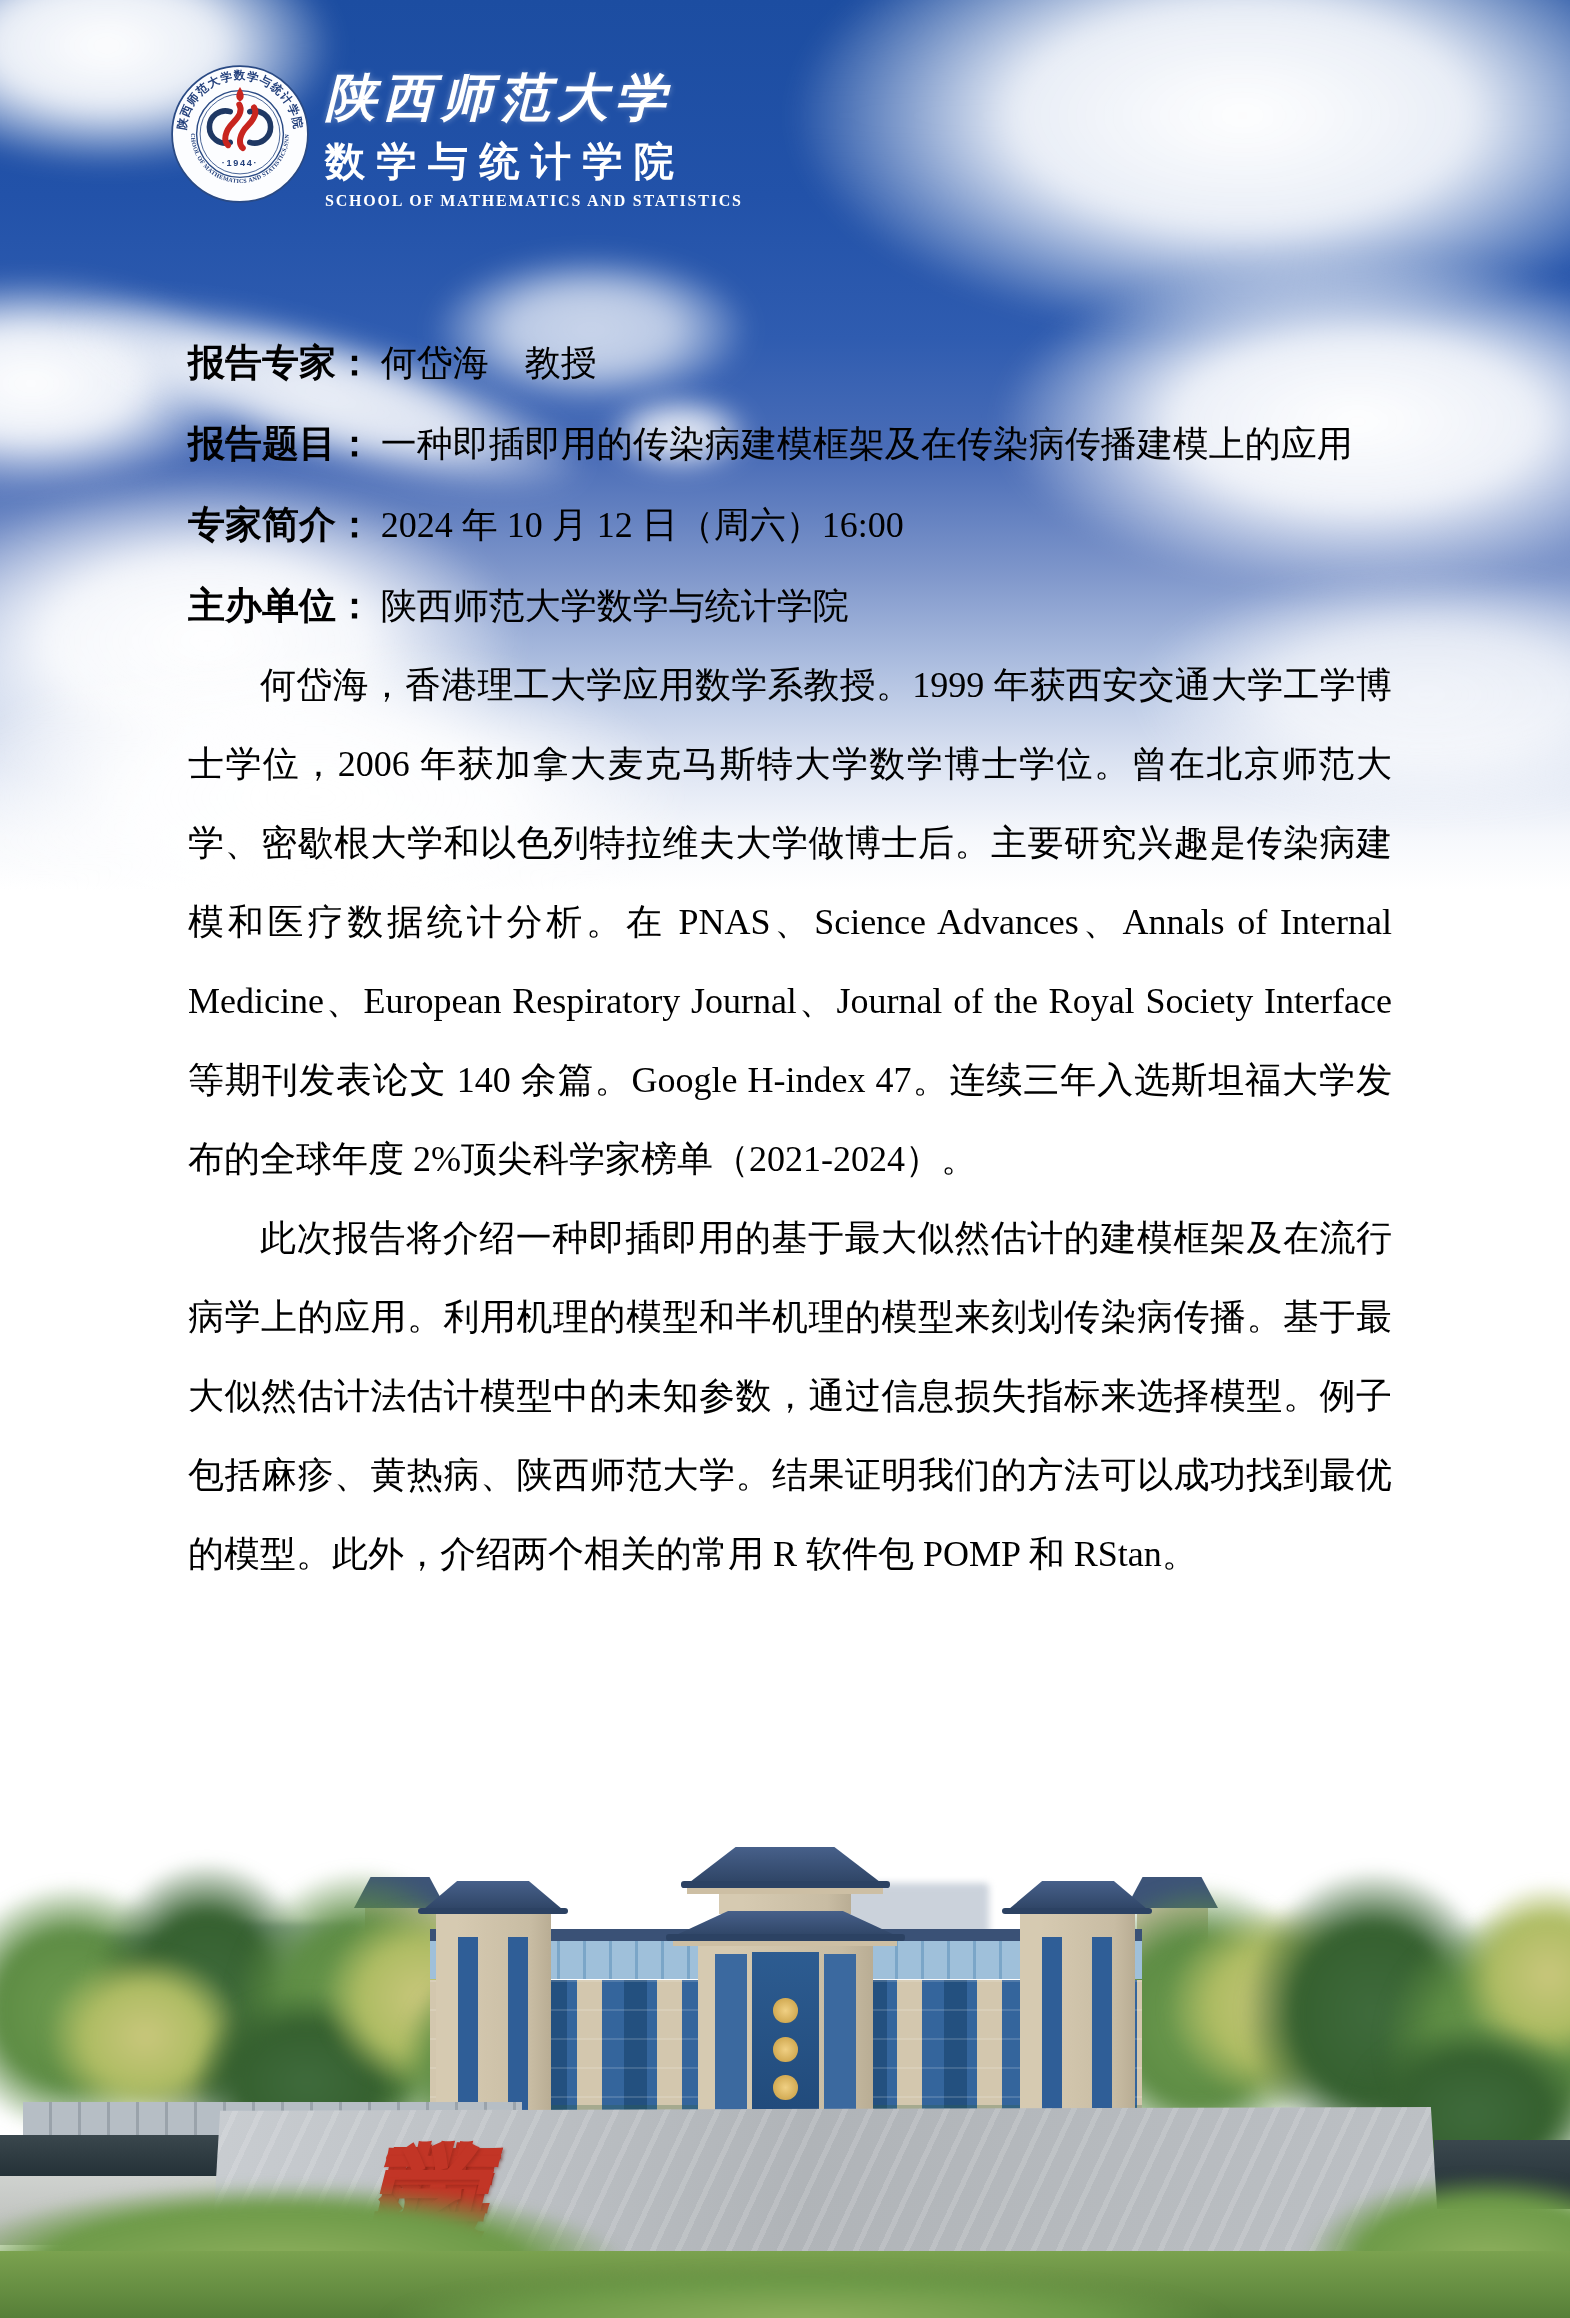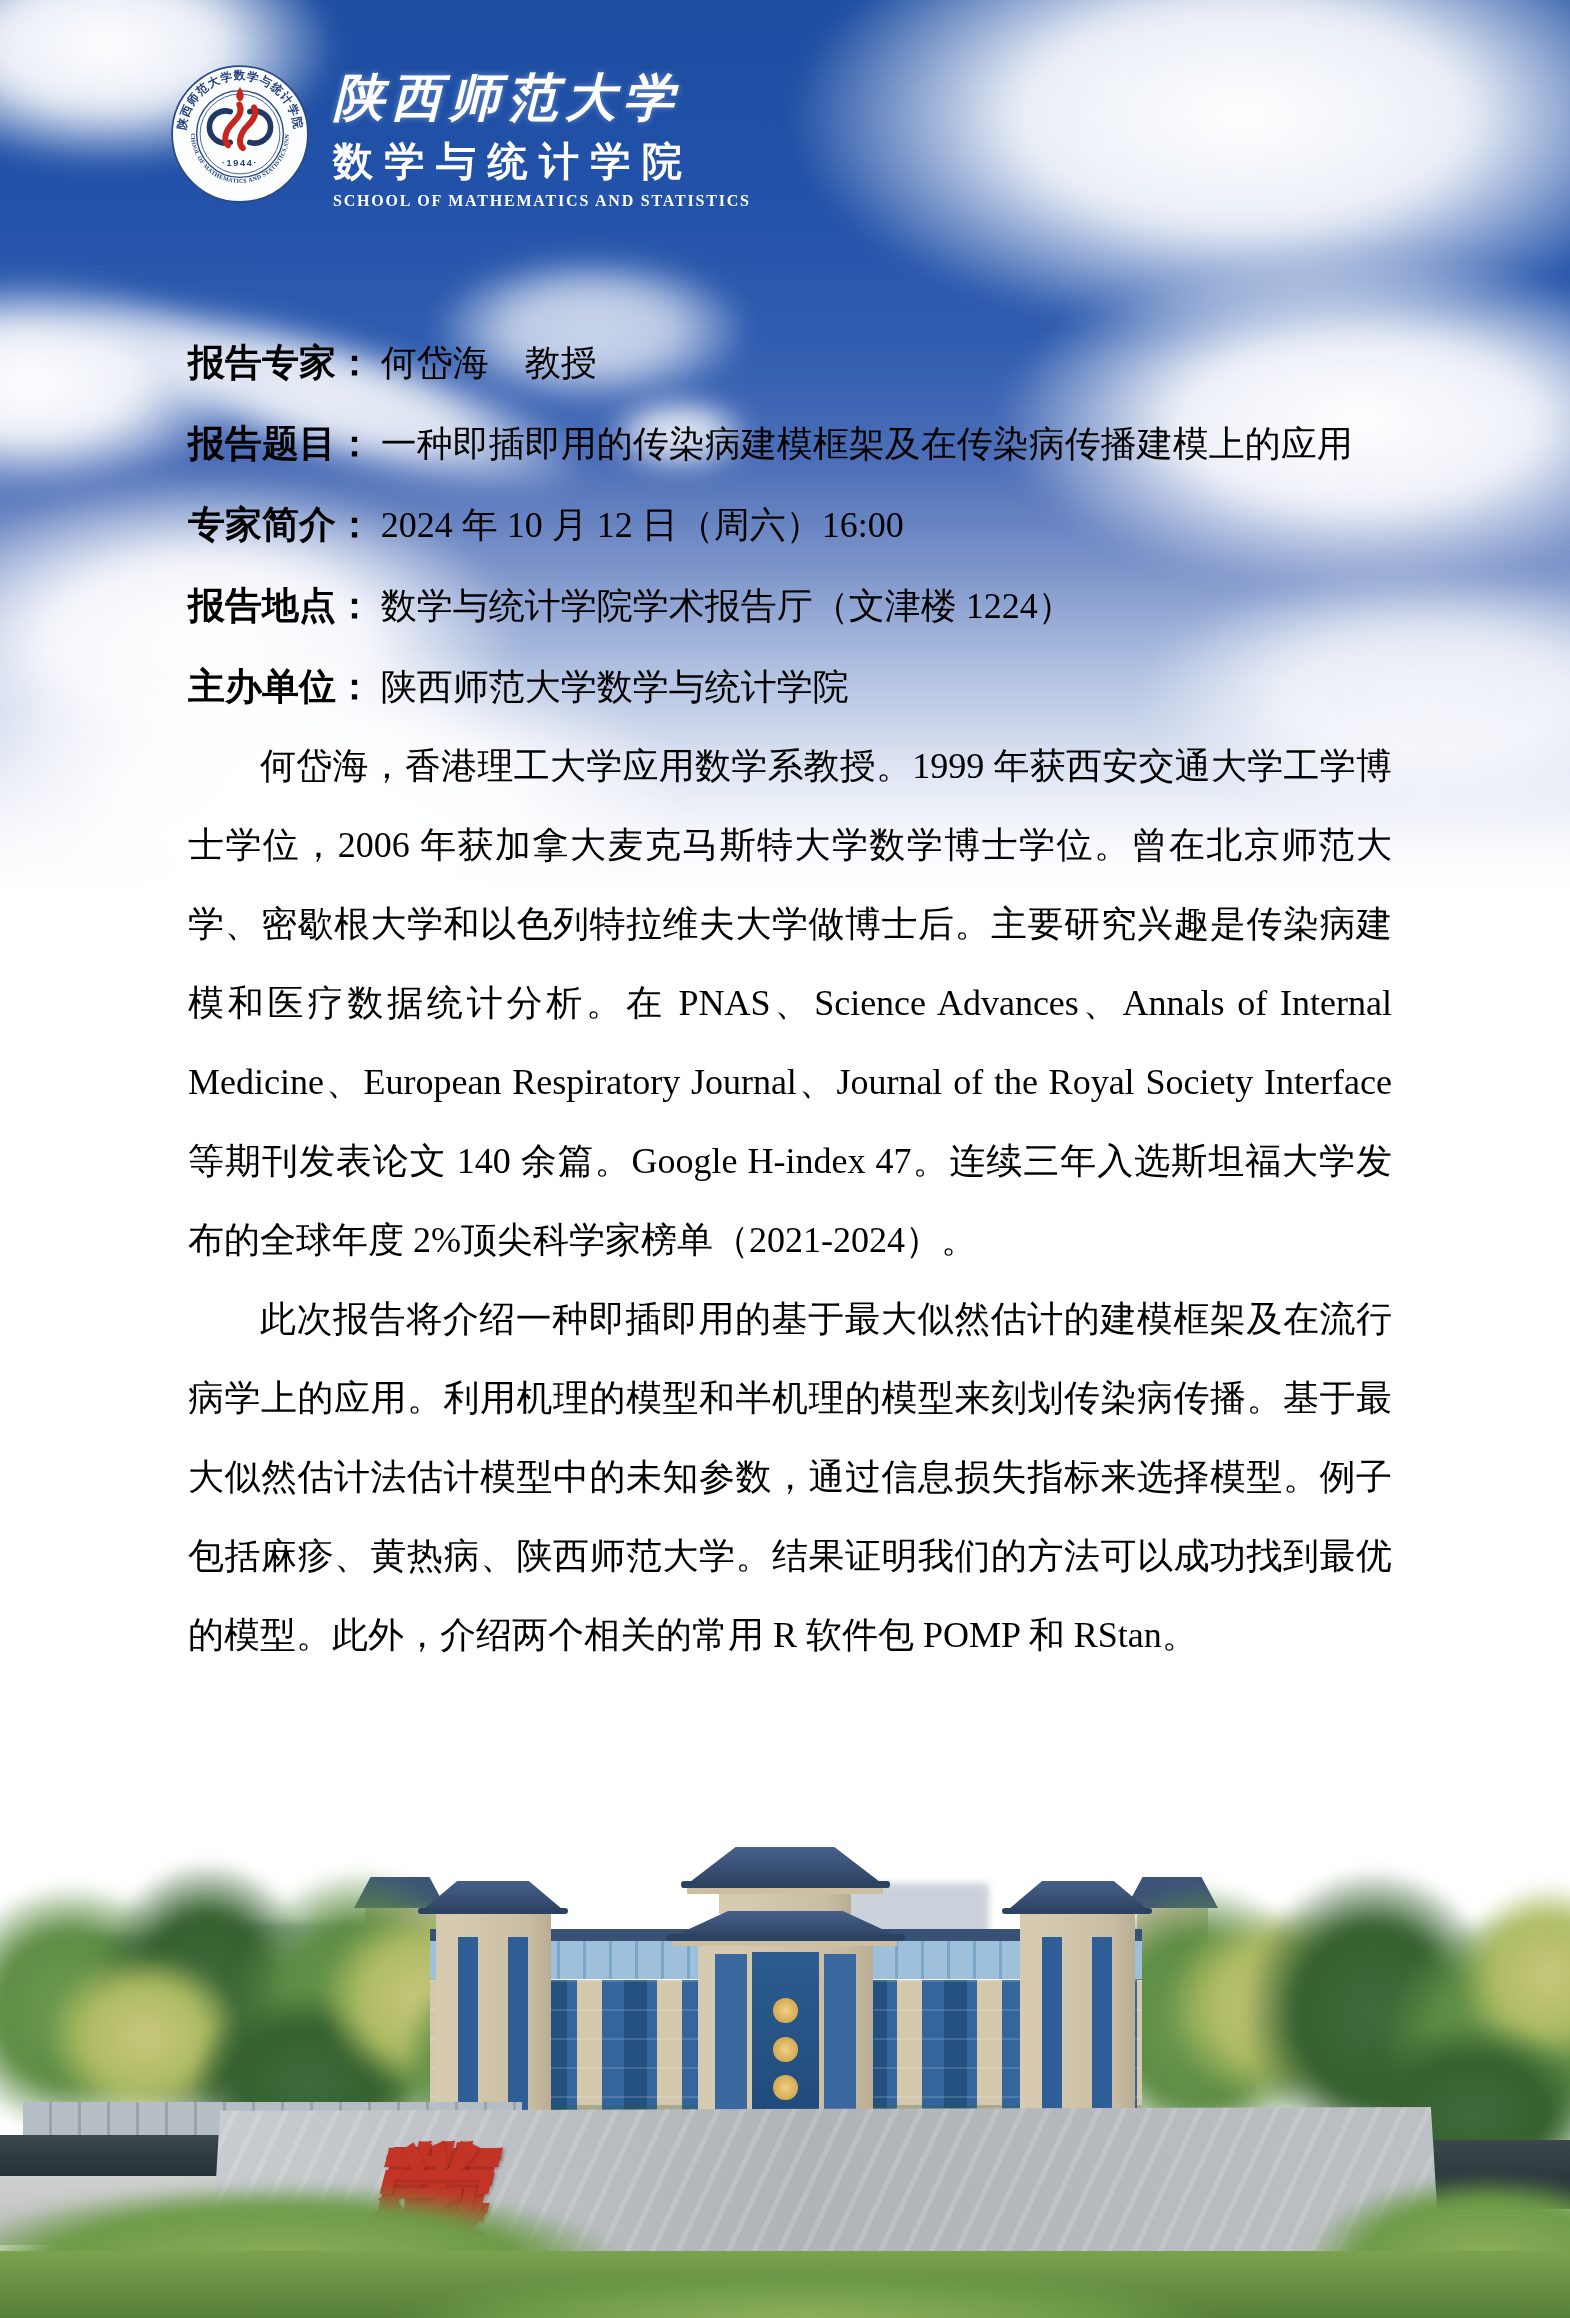--- a/index.html
+++ b/index.html
@@ -10,21 +10,21 @@
   .sky{position:absolute;left:0;top:0;width:1571px;height:890px;overflow:hidden;
        background:linear-gradient(180deg,#1c4da1 0%,#2252a9 22%,#2f5cb0 38%,#4d6fb8 52%,
                   #7d95ca 64%,#aebfe0 75%,#d9e1f1 85%,#f6f8fc 94%,#ffffff 100%);}
   .cloud{position:absolute;border-radius:50%;
          background:radial-gradient(closest-side,rgba(255,255,255,1) 0%,rgba(255,255,255,.9) 50%,rgba(255,255,255,0) 100%);
          filter:blur(12.3px);}
 
   
   .brand{position:absolute;left:170px;top:64px;display:flex;align-items:flex-start;}
   .seal{width:140px;height:140px;}
-  .brand-text{margin-left:23px;color:#ffffff;}
+  .brand-text{margin-left:15px;color:#ffffff;}
   .uni-name{font-family:"DejaVu Serif","Liberation Serif",serif;font-style:italic;font-weight:700;
             font-size:51px;letter-spacing:7px;line-height:66px;text-shadow:0 0 6.1px rgba(255,255,255,.35);}
   .school-name{font-family:Liberation Serif, serif;font-weight:700;
                font-size:40px;letter-spacing:11.5px;line-height:48px;margin-top:7.7px;}
   .school-en{font-family:"Liberation Serif","DejaVu Serif",serif;font-weight:700;
              font-size:16px;letter-spacing:1.8px;margin-top:6.1px;}
 
   
   .content{position:absolute;left:188px;top:322px;width:1204px;color:#000;}
   .info-line{height:81px;line-height:81px;white-space:nowrap;}
@@ -125,23 +125,20 @@
     <div class="info-line">
       <span class="lbl">报告专家：</span><span class="val">何岱海　教授</span>
     </div>
     <div class="info-line">
       <span class="lbl">报告题目：</span><span class="val">一种即插即用的传染病建模框架及在传染病传播建模上的应用</span>
     </div>
     <div class="info-line">
       <span class="lbl">专家简介：</span><span class="val">2024 年 10 月 12 日（周六）16:00</span>
     </div>
     <div class="info-line">
-      <span class="lbl">报告地点：</span><span class="val">数学与统计学院学术报告厅（文津楼 1224）</span>
-    </div>
-    <div class="info-line">
       <span class="lbl">主办单位：</span><span class="val">陕西师范大学数学与统计学院</span>
     </div>
     <div class="para">何岱海，香港理工大学应用数学系教授。1999 年获西安交通大学工学博士学位，2006 年获加拿大麦克马斯特大学数学博士学位。曾在北京师范大学、密歇根大学和以色列特拉维夫大学做博士后。主要研究兴趣是传染病建模和医疗数据统计分析。在 PNAS、Science Advances、Annals of Internal Medicine、European Respiratory Journal、Journal of the Royal Society Interface 等期刊发表论文 140 余篇。Google H-index 47。连续三年入选斯坦福大学发布的全球年度 2%顶尖科学家榜单（2021-2024）。</div>
     <div class="para">此次报告将介绍一种即插即用的基于最大似然估计的建模框架及在流行病学上的应用。利用机理的模型和半机理的模型来刻划传染病传播。基于最大似然估计法估计模型中的未知参数，通过信息损失指标来选择模型。例子包括麻疹、黄热病、陕西师范大学。结果证明我们的方法可以成功找到最优的模型。此外，介绍两个相关的常用 R 软件包 POMP 和 RStan。</div>
   </main>
 
   <div class="photo">
 
     <div class="skyline" style="left:73px;top:98px;width:138px;height:69px;"></div>
     <div class="skyline" style="left:230px;top:86px;width:130px;height:84px;"></div>

